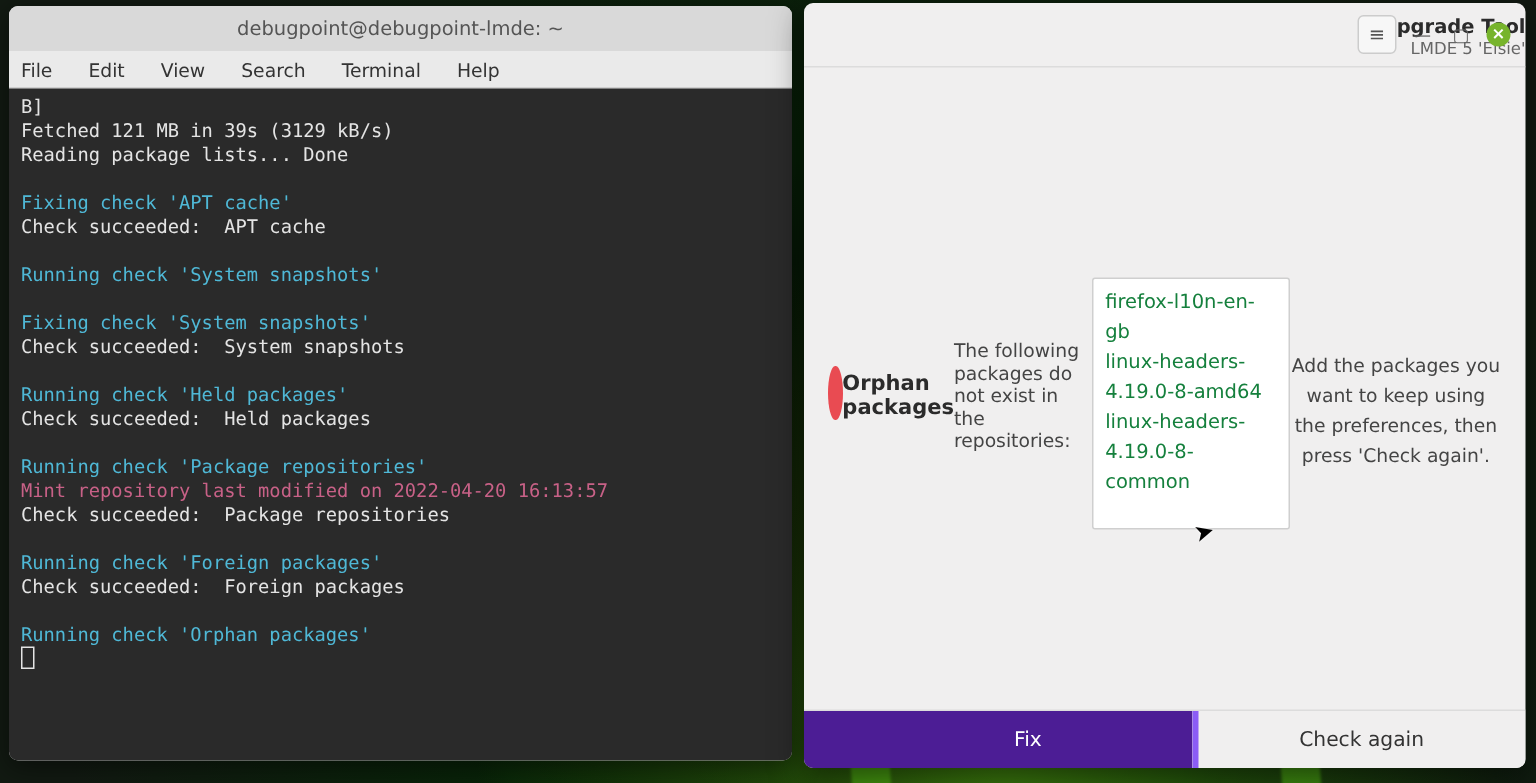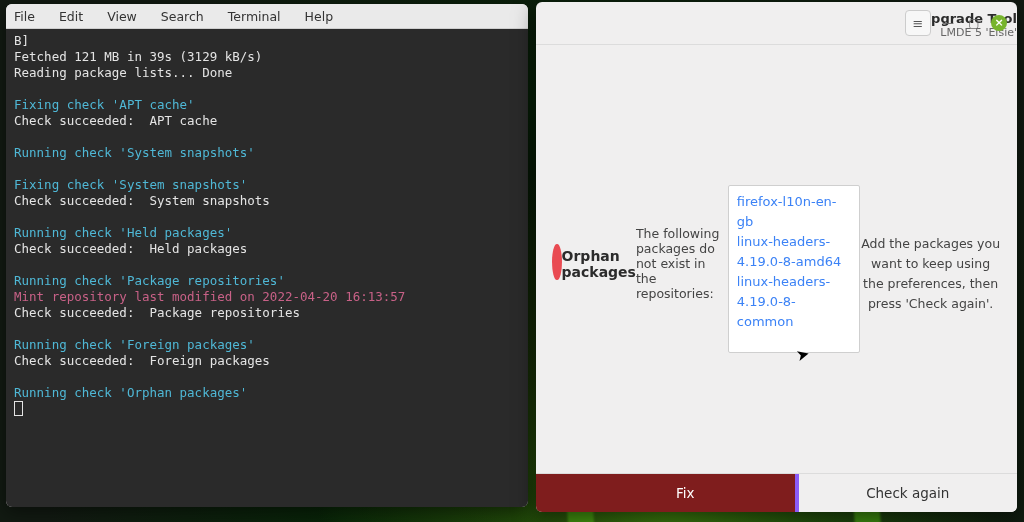--- a/index.html
+++ b/index.html
@@ -196,21 +196,21 @@
     color: #444;
     margin-bottom: 12px;
   }
   .pkg-box {
     width: 100%;
     height: 168px;
     background: #fff;
     border: 1px solid #cfcfcf;
     border-radius: 2px;
     font-size: 13px;
-    color: #3b82f6;
+    color: #15803d;
     padding: 6px 8px;
     box-sizing: border-box;
     line-height: 20px;
     text-align: left;
   }
   .hint {
     font-size: 12.5px;
     color: #444;
     text-align: center;
     margin-top: 10px;
@@ -235,36 +235,39 @@
   .btn {
     flex: 1;
     height: 38px;
     display: flex;
     align-items: center;
     justify-content: center;
     font-size: 13.5px;
     cursor: pointer;
   }
   .btn-fix {
-    background: #7f1d1d;
+    background: #4c1d95;
     color: #fff;
     padding-left: 40px;
   }
   .btn-check {
     background: #f0efef;
     color: #333;
     border-left: 4px solid #8b5cf6;
   }
 </style>
 </head>
 <body>
 
 <div class="wallpaper"></div>
 
 <div class="terminal-window">
+  <div class="term-titlebar">
+    <span>debugpoint@debugpoint-lmde: ~</span>
+  </div>
   <div class="term-menubar">
     <span>File</span>
     <span>Edit</span>
     <span>View</span>
     <span>Search</span>
     <span>Terminal</span>
     <span>Help</span>
   </div>
   <div class="term-body"><span>B]</span>
 <span>Fetched 121 MB in 39s (3129 kB/s)</span>

